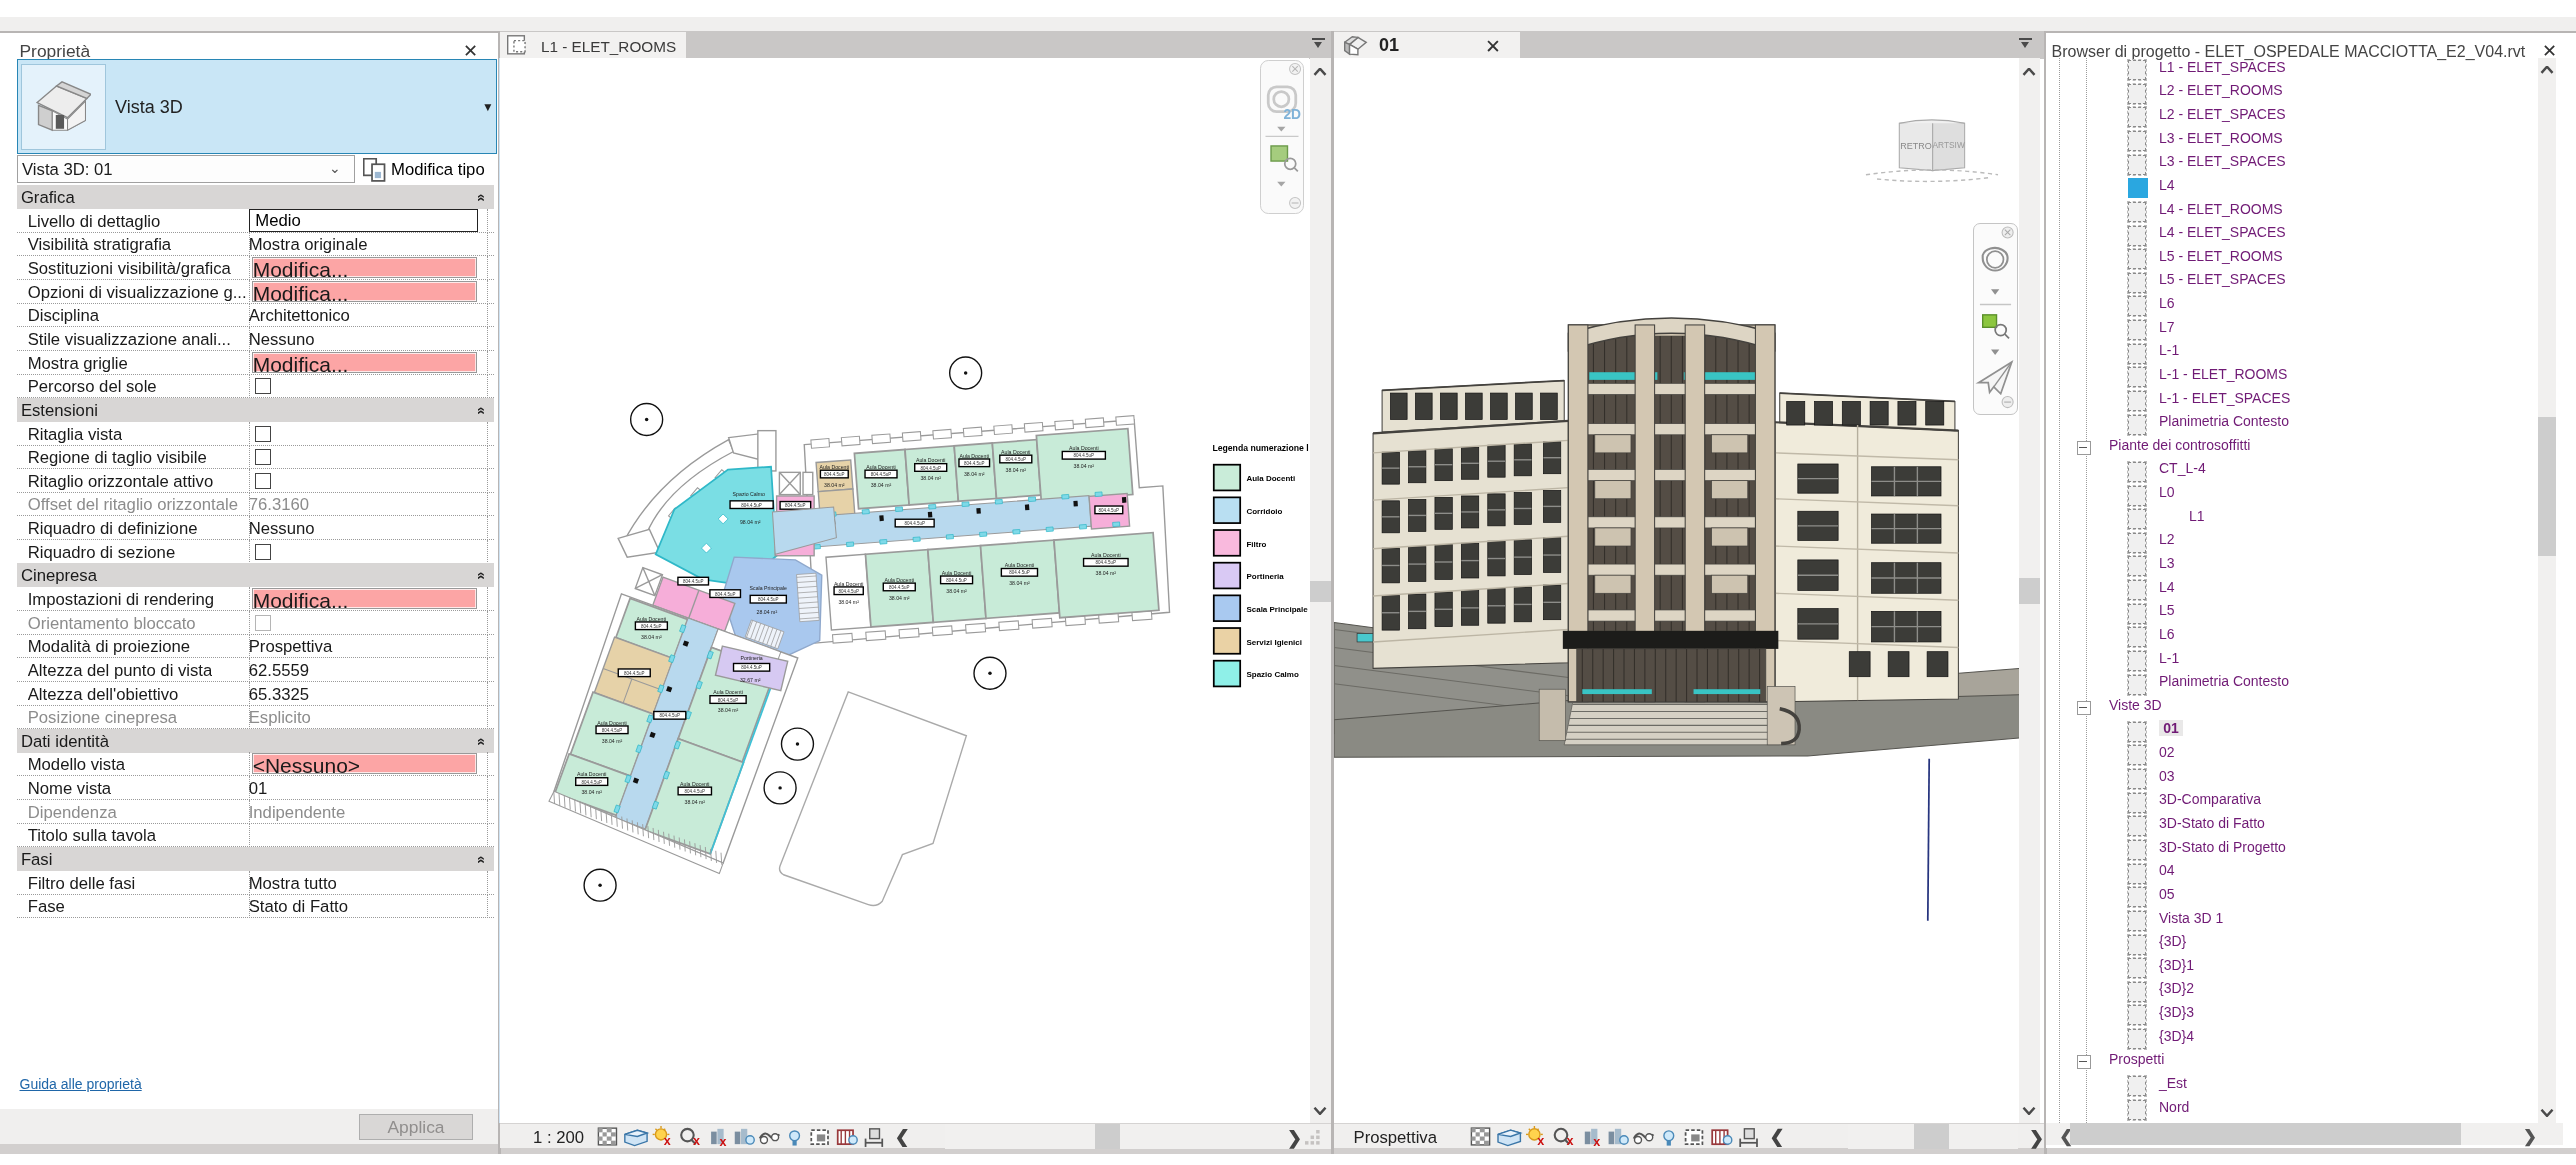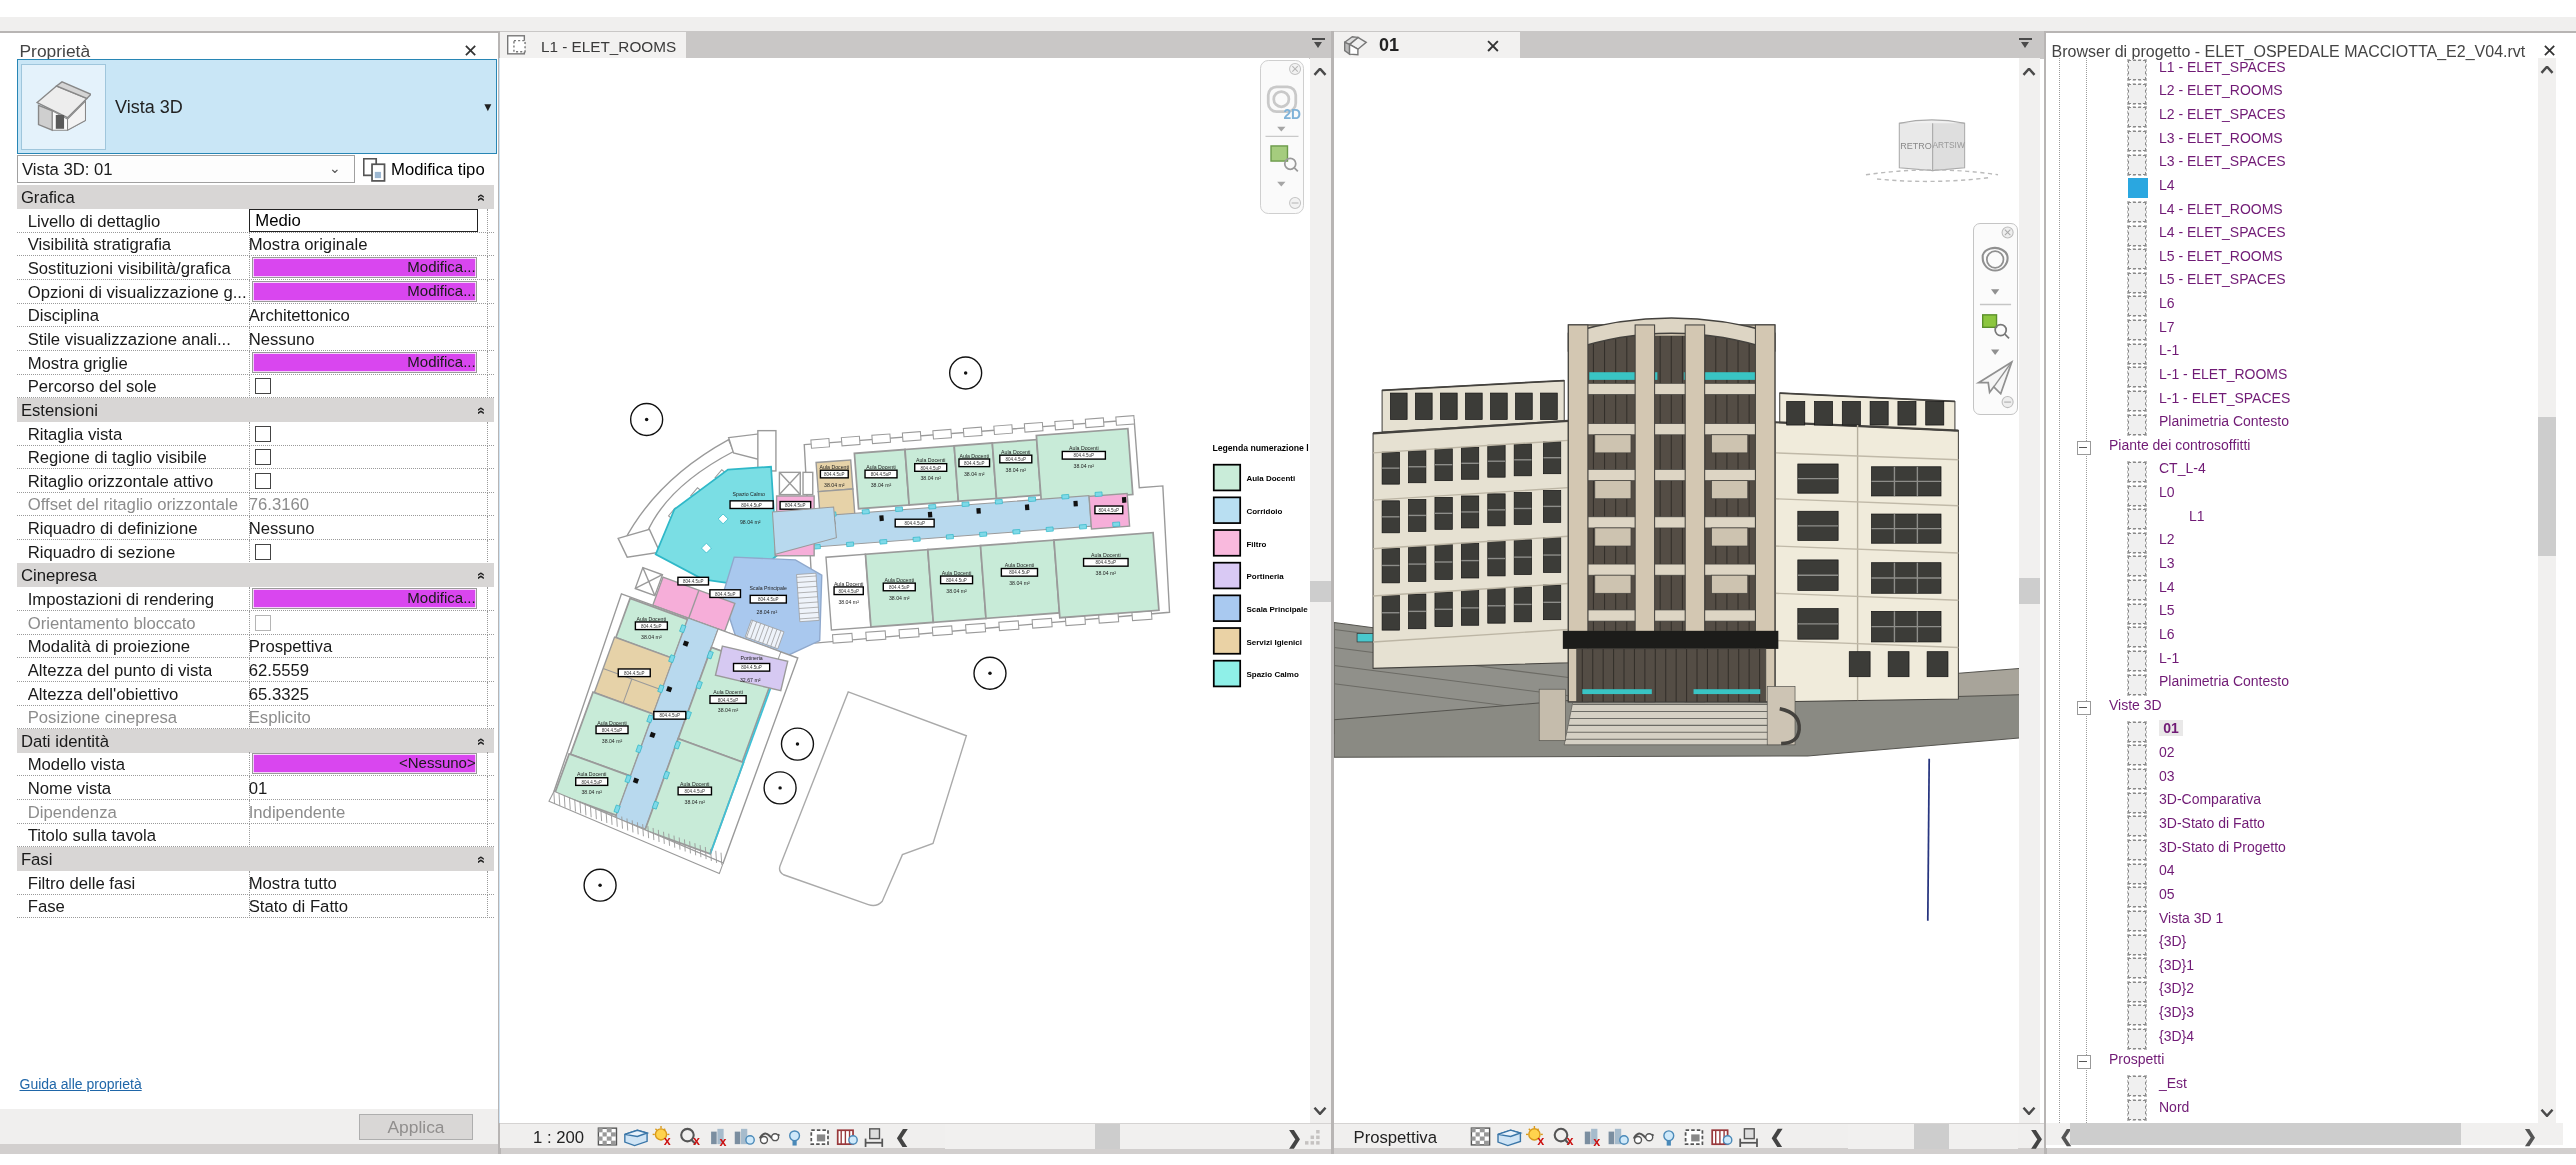--- a/index.html
+++ b/index.html
@@ -8,22 +8,22 @@
 #app{position:relative;width:2576px;height:1166px;background:#fff;}
 .panelTitle{font-size:17.4px;color:#444;}
 .row{position:absolute;left:16.7px;width:477px;height:23.6px;}
 .rlab{position:absolute;left:11px;top:2.8px;font-size:16.7px;color:#1a1a1a;white-space:nowrap;max-width:221px;overflow:hidden;}
 .rval{position:absolute;left:232px;top:2.8px;font-size:16.7px;color:#1a1a1a;white-space:nowrap;}
 .sect{position:absolute;left:16.7px;width:477px;height:23.6px;background:#d8d6d5;}
 .slab{position:absolute;left:4.2px;top:2.8px;font-size:16.7px;color:#1a1a1a;}
 .dot{border-bottom:0.7px dotted #9a9a9a;}
 .cellline{position:absolute;left:232px;top:0;width:0;height:23.6px;border-left:0.7px dotted #9a9a9a;}
 .cellline2{position:absolute;left:470px;top:0;width:0;height:23.6px;border-left:0.7px dotted #9a9a9a;}
-.btn{position:absolute;left:235px;top:1.4px;width:225px;height:21px;background:#d946ef;
- border:0.7px solid #999;box-shadow:inset 0 0 0 0.7px #fff;text-align:right;font-size:15px;color:#1a1a1a;}
+.btn{position:absolute;left:235px;top:1.4px;width:225px;height:21px;background:#fca5a5;
+ border:0.7px solid #999;box-shadow:inset 0 0 0 0.7px #fff;text-align:left;font-size:21px;color:#1a1a1a;}
 .cb{position:absolute;left:238px;top:3.5px;width:16.7px;height:16.7px;background:#fff;border:1.4px solid #444;}
 .chev{position:absolute;right:8.3px;top:3.5px;font-size:14px;color:#222;font-weight:bold;letter-spacing:-1.4px;}
 .gray{color:#8c8c8c !important;}
 .treerow{position:absolute;font-size:14px;color:#701a75;white-space:nowrap;}
 .ticon{position:absolute;width:18px;height:19.5px;background:#f0f0f0;border:1.4px dashed #8a8a8a;outline:0.7px dashed #bbb;}
 </style></head>
 <body>
 <div id="app">
 
 <div class="abs" style="left:0;top:16.7px;width:2576px;height:14px;background:#f0efee;"></div>

